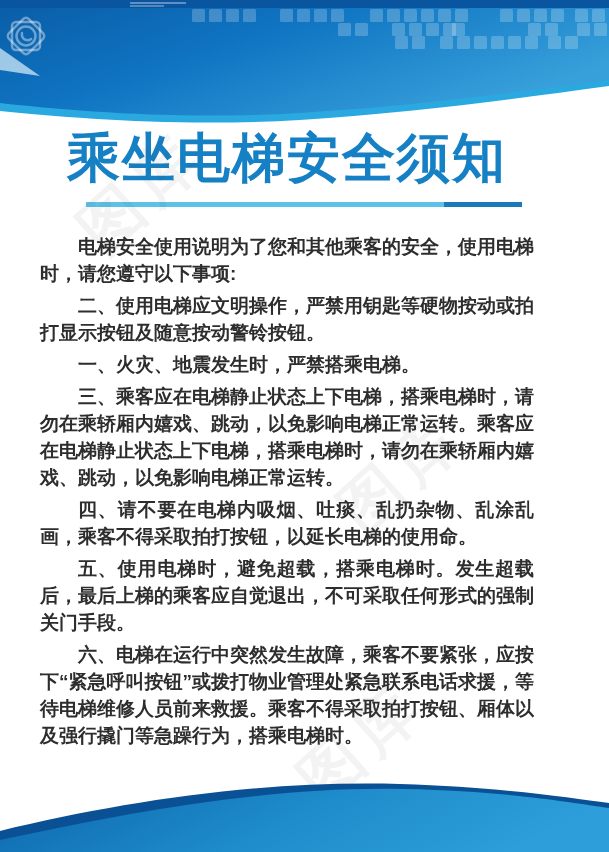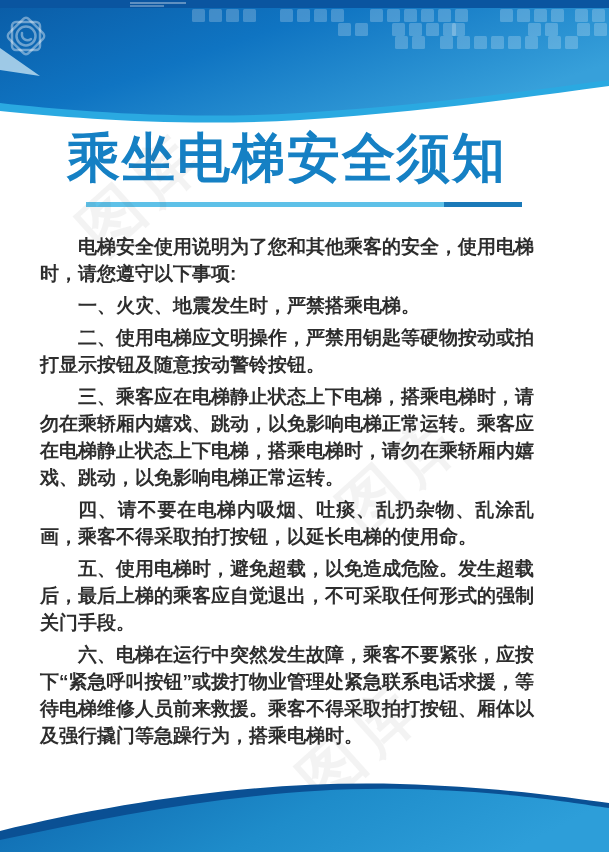--- a/index.html
+++ b/index.html
@@ -135,25 +135,25 @@
     <polygon points="0,48 40,76 0,70" fill="#cfe9f7" opacity="0.75"></polygon>
   </svg>
 
   <div class="page-title">乘坐电梯安全须知</div>
   <div class="title-underline">
     <span class="dark-seg"></span>
   </div>
 
   <div class="body-text">
     <p>电梯安全使用说明为了您和其他乘客的安全，使用电梯时，请您遵守以下事项:</p>
+    <p>二、使用电梯应文明操作，严禁用钥匙等硬物按动或拍打显示按钮及随意按动警铃按钮。</p>
     <p>一、火灾、地震发生时，严禁搭乘电梯。</p>
-    <p>二、使用电梯应文明操作，严禁用钥匙等硬物按动或拍打显示按钮及随意按动警铃按钮。</p>
     <p>三、乘客应在电梯静止状态上下电梯，搭乘电梯时，请勿在乘轿厢内嬉戏、跳动，以免影响电梯正常运转。乘客应在电梯静止状态上下电梯，搭乘电梯时，请勿在乘轿厢内嬉戏、跳动，以免影响电梯正常运转。</p>
     <p>四、请不要在电梯内吸烟、吐痰、乱扔杂物、乱涂乱画，乘客不得采取拍打按钮，以延长电梯的使用命。</p>
-    <p>五、使用电梯时，避免超载，以免造成危险。发生超载后，最后上梯的乘客应自觉退出，不可采取任何形式的强制关门手段。</p>
+    <p>五、使用电梯时，避免超载，搭乘电梯时。发生超载后，最后上梯的乘客应自觉退出，不可采取任何形式的强制关门手段。</p>
     <p>六、电梯在运行中突然发生故障，乘客不要紧张，应按下“紧急呼叫按钮”或拨打物业管理处紧急联系电话求援，等待电梯维修人员前来救援。乘客不得采取拍打按钮、厢体以及强行撬门等急躁行为，搭乘电梯时。</p>
   </div>
 
   <div class="wm wm1">图库</div>
   <div class="wm wm2">图库</div>
   <div class="wm wm3">图库</div>
 
   <svg class="footer-svg" viewBox="0 0 609 76" preserveAspectRatio="none" aria-hidden="true">
     <defs>
       <linearGradient id="fg" x1="0" y1="0" x2="1" y2="0.2">

